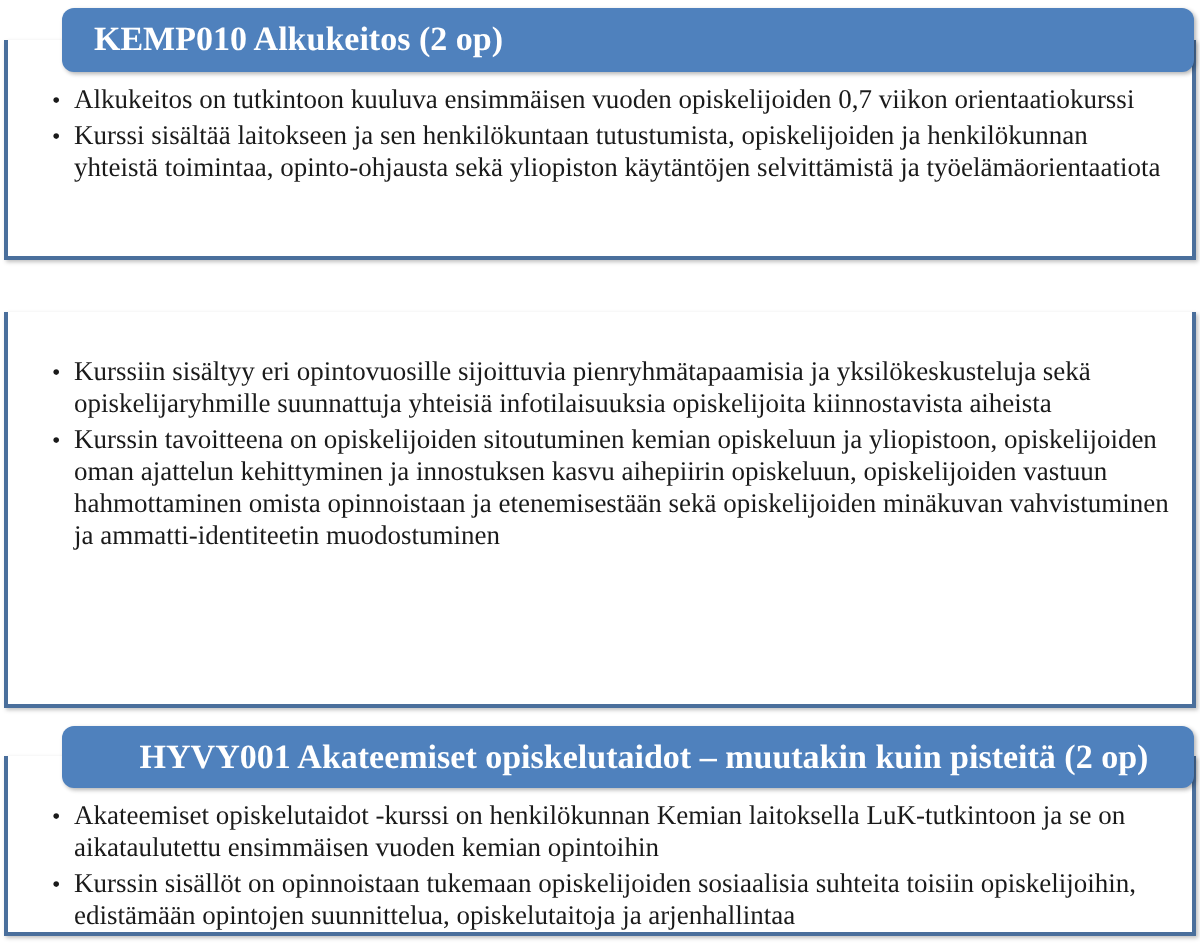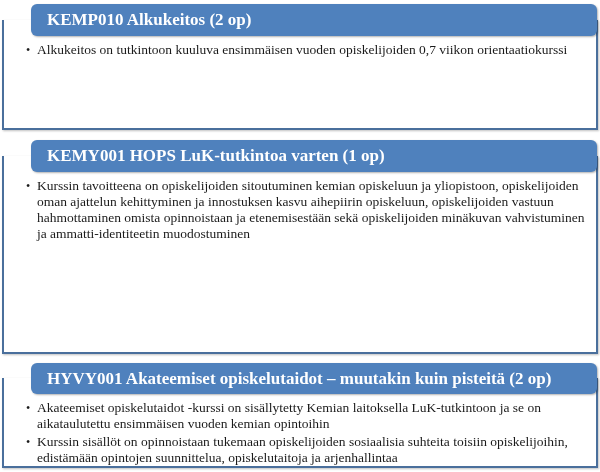--- a/index.html
+++ b/index.html
@@ -21,37 +21,36 @@
 <body>
 
 <div class="section" style="top:0;height:132px;">
   <div class="frame-top" style="top:20px;"></div>
   <div class="frame" style="top:20px;height:108px;"></div>
   <div class="header" style="top:4px;height:32px;">
     <span>KEMP010 Alkukeitos (2 op)</span>
   </div>
   <ul style="top:42px;">
     <li>Alkukeitos on tutkintoon kuuluva ensimmäisen vuoden opiskelijoiden 0,7 viikon orientaatiokurssi</li>
+    <li>Kurssi sisältää laitokseen ja sen henkilökuntaan tutustumista, opiskelijoiden ja henkilökunnan yhteistä toimintaa, opinto-ohjausta sekä yliopiston käytäntöjen selvittämistä ja työelämäorientaatiota</li>
   </ul>
 </div>
 
 <div class="section" style="top:136px;height:222px;">
   <div class="frame-top" style="top:20px;"></div>
   <div class="frame" style="top:20px;height:196px;"></div>
-  <div class="header" style="top:4px;height:32px;">
-    <span>KEMY001 HOPS LuK-tutkintoa varten (1 op)</span>
-  </div>
   <ul style="top:42px;">
+    <li>Kurssiin sisältyy eri opintovuosille sijoittuvia pienryhmätapaamisia ja yksilökeskusteluja sekä opiskelijaryhmille suunnattuja yhteisiä infotilaisuuksia opiskelijoita kiinnostavista aiheista</li>
     <li>Kurssin tavoitteena on opiskelijoiden sitoutuminen kemian opiskeluun ja yliopistoon, opiskelijoiden oman ajattelun kehittyminen ja innostuksen kasvu aihepiirin opiskeluun, opiskelijoiden vastuun hahmottaminen omista opinnoistaan ja etenemisestään sekä opiskelijoiden minäkuvan vahvistuminen ja ammatti-identiteetin muodostuminen</li>
   </ul>
 </div>
 
 <div class="section" style="top:360px;height:112px;">
   <div class="frame-top" style="top:18px;"></div>
   <div class="frame" style="top:18px;height:88px;"></div>
-  <div class="header" style="top:3px;height:31px;">
+  <div class="header" style="top:3px;height:31px;justify-content:center;">
     <span>HYVY001 Akateemiset opiskelutaidot – muutakin kuin pisteitä (2 op)</span>
   </div>
   <ul style="top:40px;">
-    <li>Akateemiset opiskelutaidot -kurssi on sisällytetty Kemian laitoksella LuK-tutkintoon ja se on aikataulutettu ensimmäisen vuoden kemian opintoihin</li>
+    <li>Akateemiset opiskelutaidot -kurssi on henkilökunnan Kemian laitoksella LuK-tutkintoon ja se on aikataulutettu ensimmäisen vuoden kemian opintoihin</li>
     <li>Kurssin sisällöt on opinnoistaan tukemaan opiskelijoiden sosiaalisia suhteita toisiin opiskelijoihin, edistämään opintojen suunnittelua, opiskelutaitoja ja arjenhallintaa</li>
   </ul>
 </div>
 
 </body></html>

